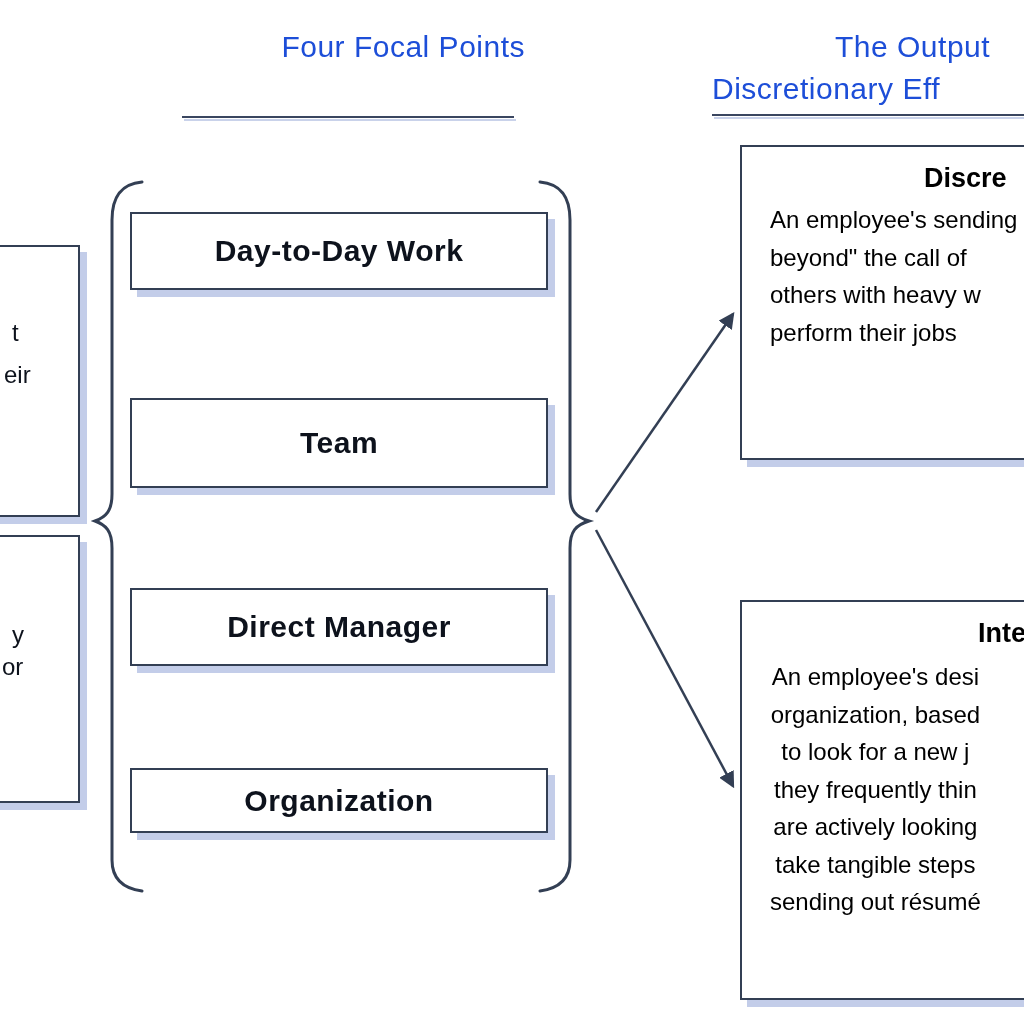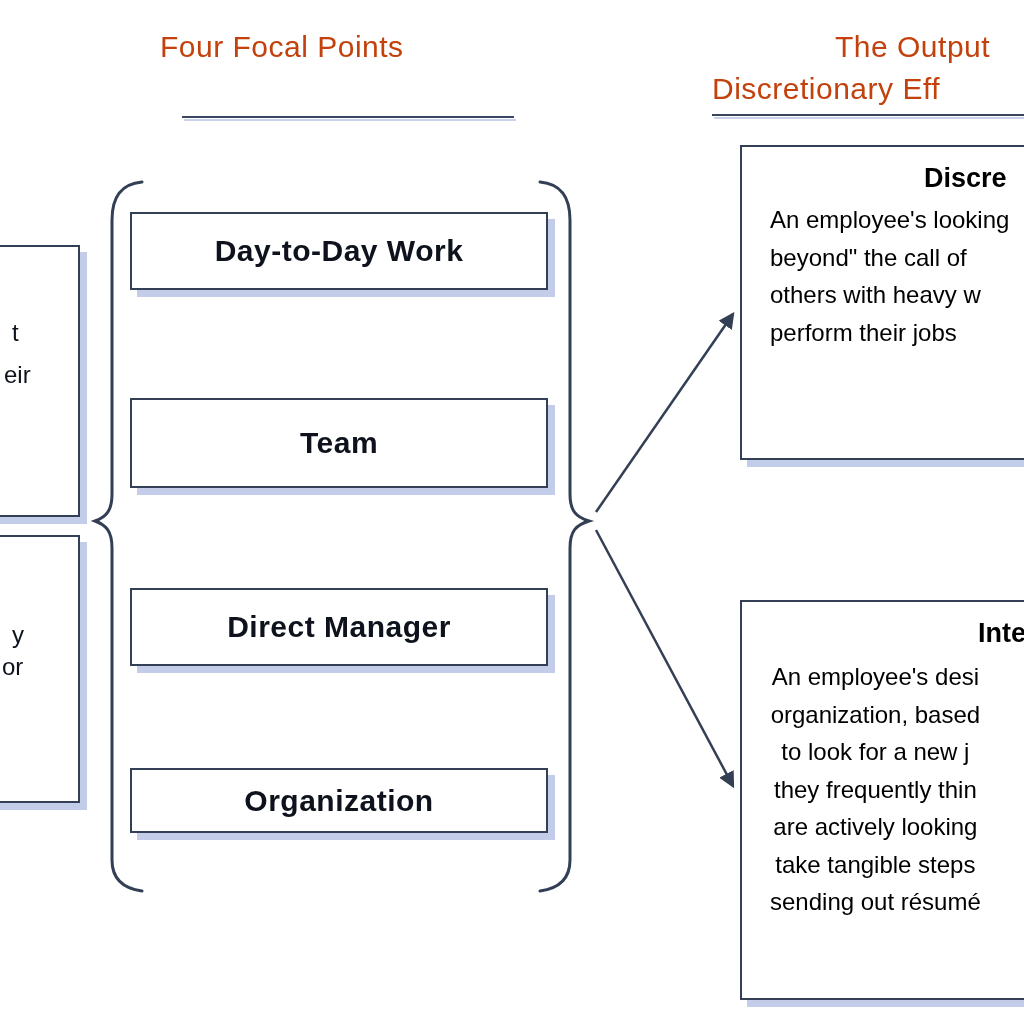--- a/index.html
+++ b/index.html
@@ -11,22 +11,22 @@
     background: #ffffff;
     font-family: "Liberation Sans", sans-serif;
     color: #111111;
   }
   .abs { position: absolute; }
 
   
   .section-title {
     font-size: 30px;
     line-height: 42px;
-    color: #c2410c;
-    text-align: left;
+    color: #1d4ed8;
+    text-align: right;
     white-space: nowrap;
     letter-spacing: 0.5px;
   }
   .title-underline {
     height: 2px;
     background: #3a4660;
     box-shadow: 2px 3px 0 #c9d2ea;
   }
 
   
@@ -145,21 +145,21 @@
              C 576 525, 570 531, 570 548
              L 570 860
              C 570 876, 562 888, 540 891" fill="none" stroke="#333f54" stroke-width="3" stroke-linecap="round"></path>
     <line x1="596" y1="512" x2="733" y2="314" stroke="#333f54" stroke-width="2.5" marker-end="url(#arrowhead)"></line>
     <line x1="596" y1="530" x2="733" y2="786" stroke="#333f54" stroke-width="2.5" marker-end="url(#arrowhead)"></line>
   </svg>
 
   <div class="abs dbox output-box" style="left:740px; top:145px; width:440px; height:315px;">
     <span class="output-title" style="left:182px; top:10px;">Discre</span>
     <div class="output-lines" style="top:54px;">
-      <div>An employee's looking</div>
+      <div>An employee's sending</div>
       <div>beyond" the call of</div>
       <div>others with heavy w</div>
       <div>perform their jobs</div>
     </div>
   </div>
 
   <div class="abs dbox output-box" style="left:740px; top:600px; width:440px; height:400px;">
     <span class="output-title" style="left:236px; top:10px;">Inte</span>
     <div class="output-lines" style="top:56px;text-align:center;">
       <div>An employee's desi</div>

